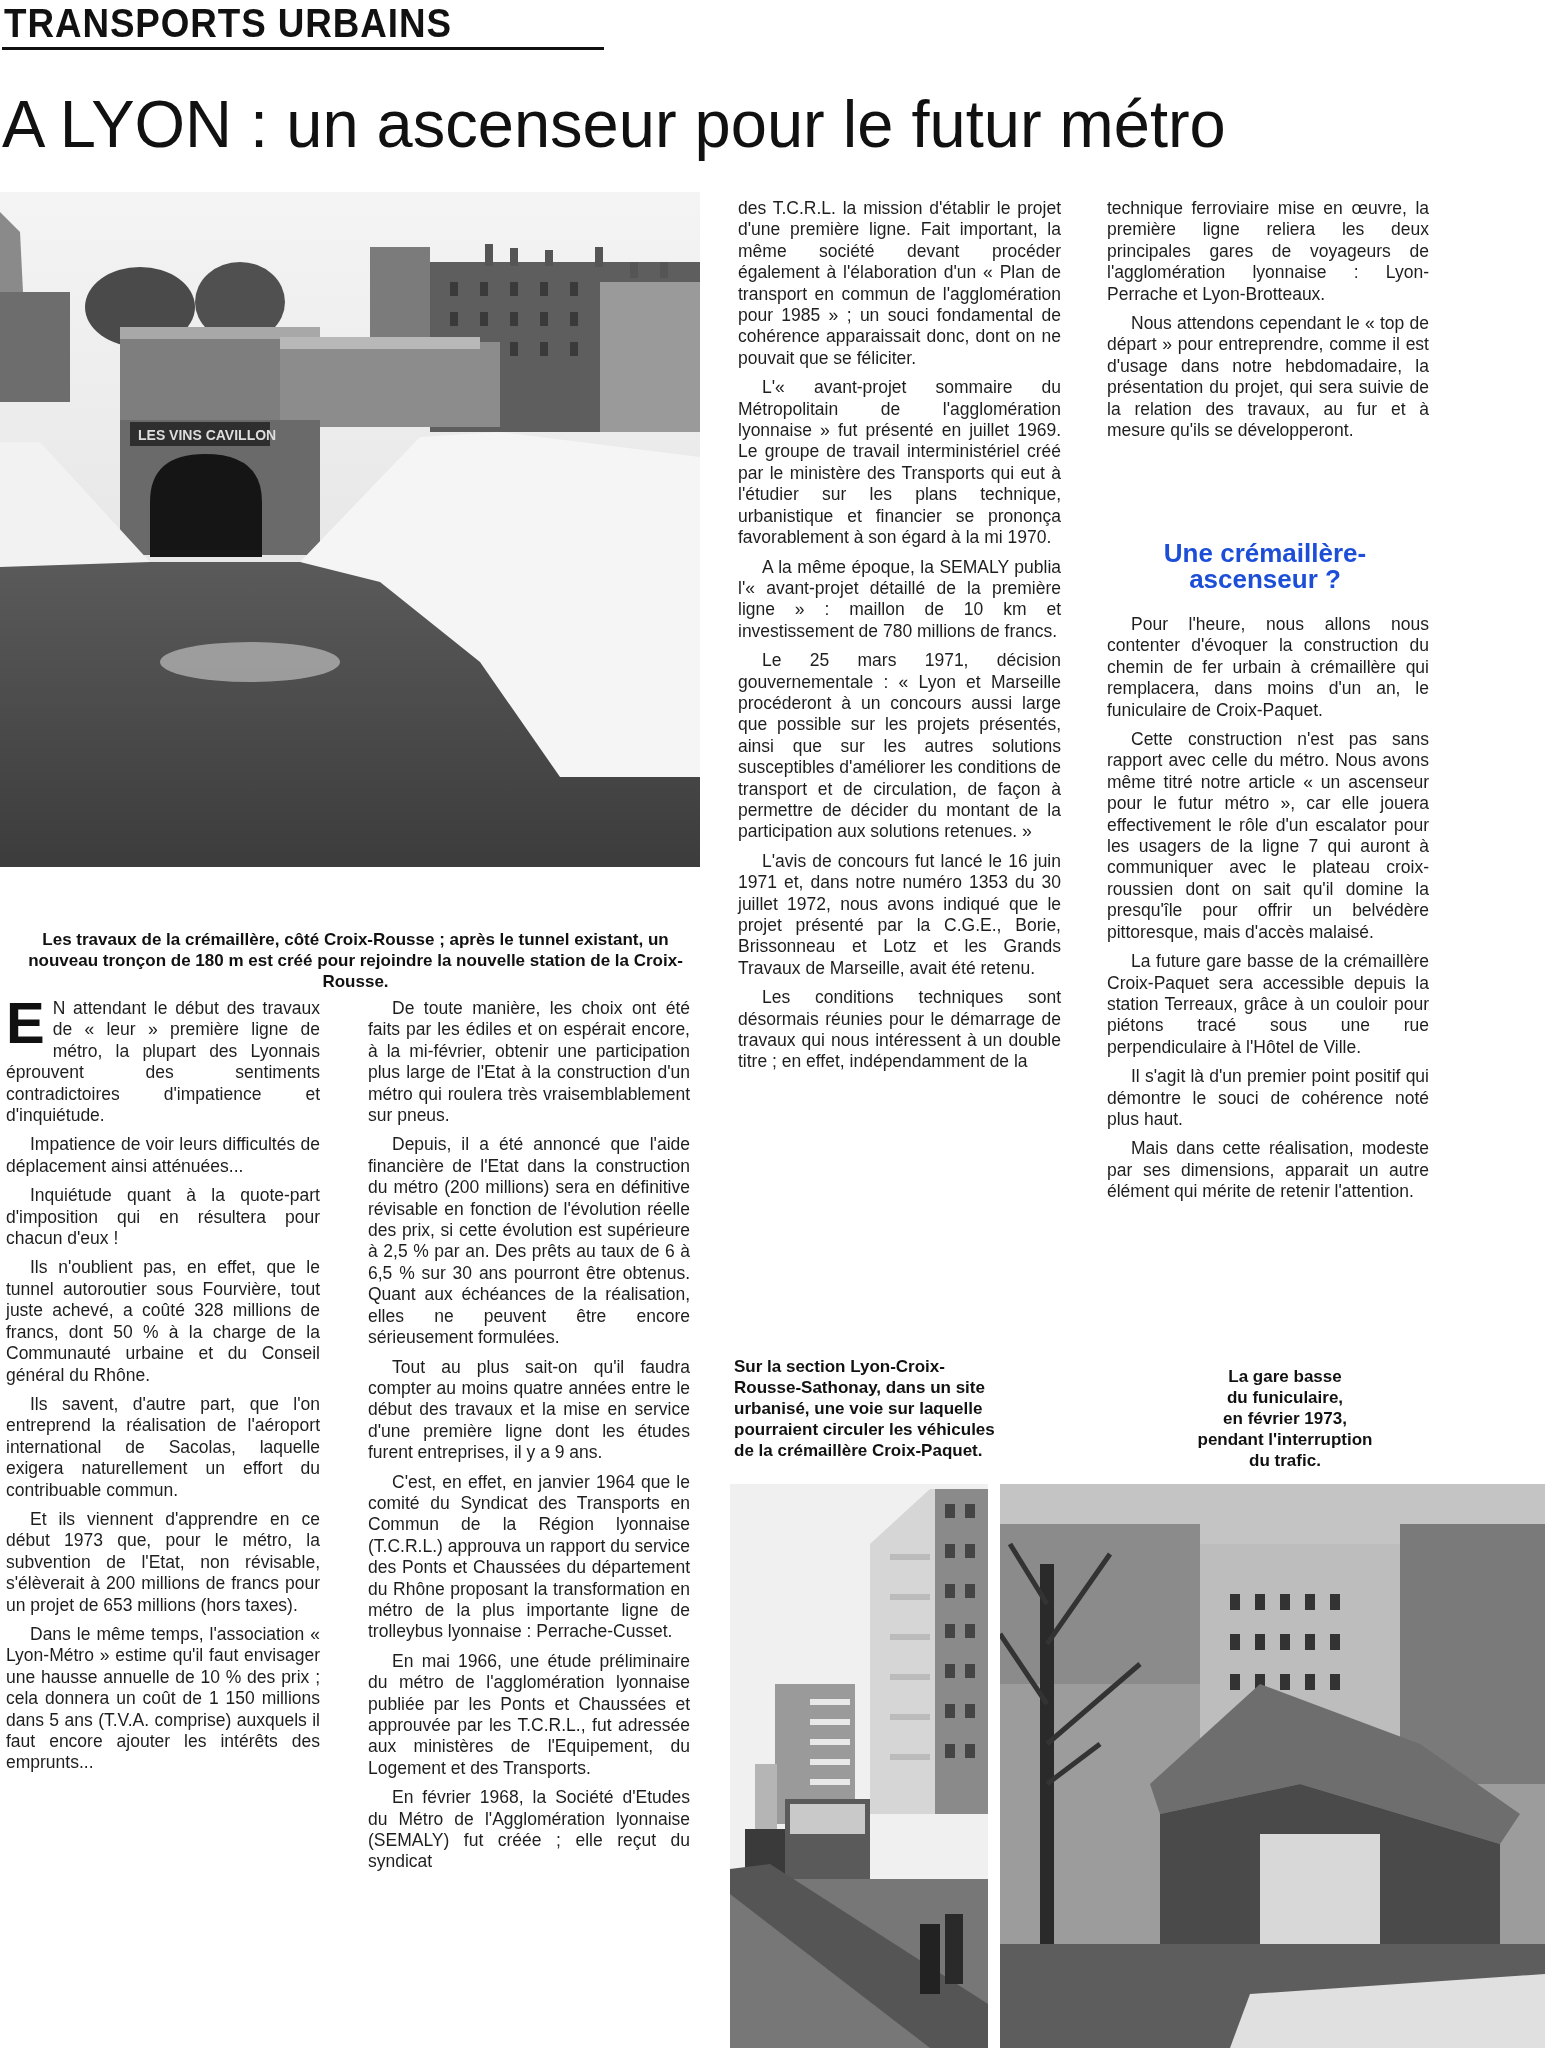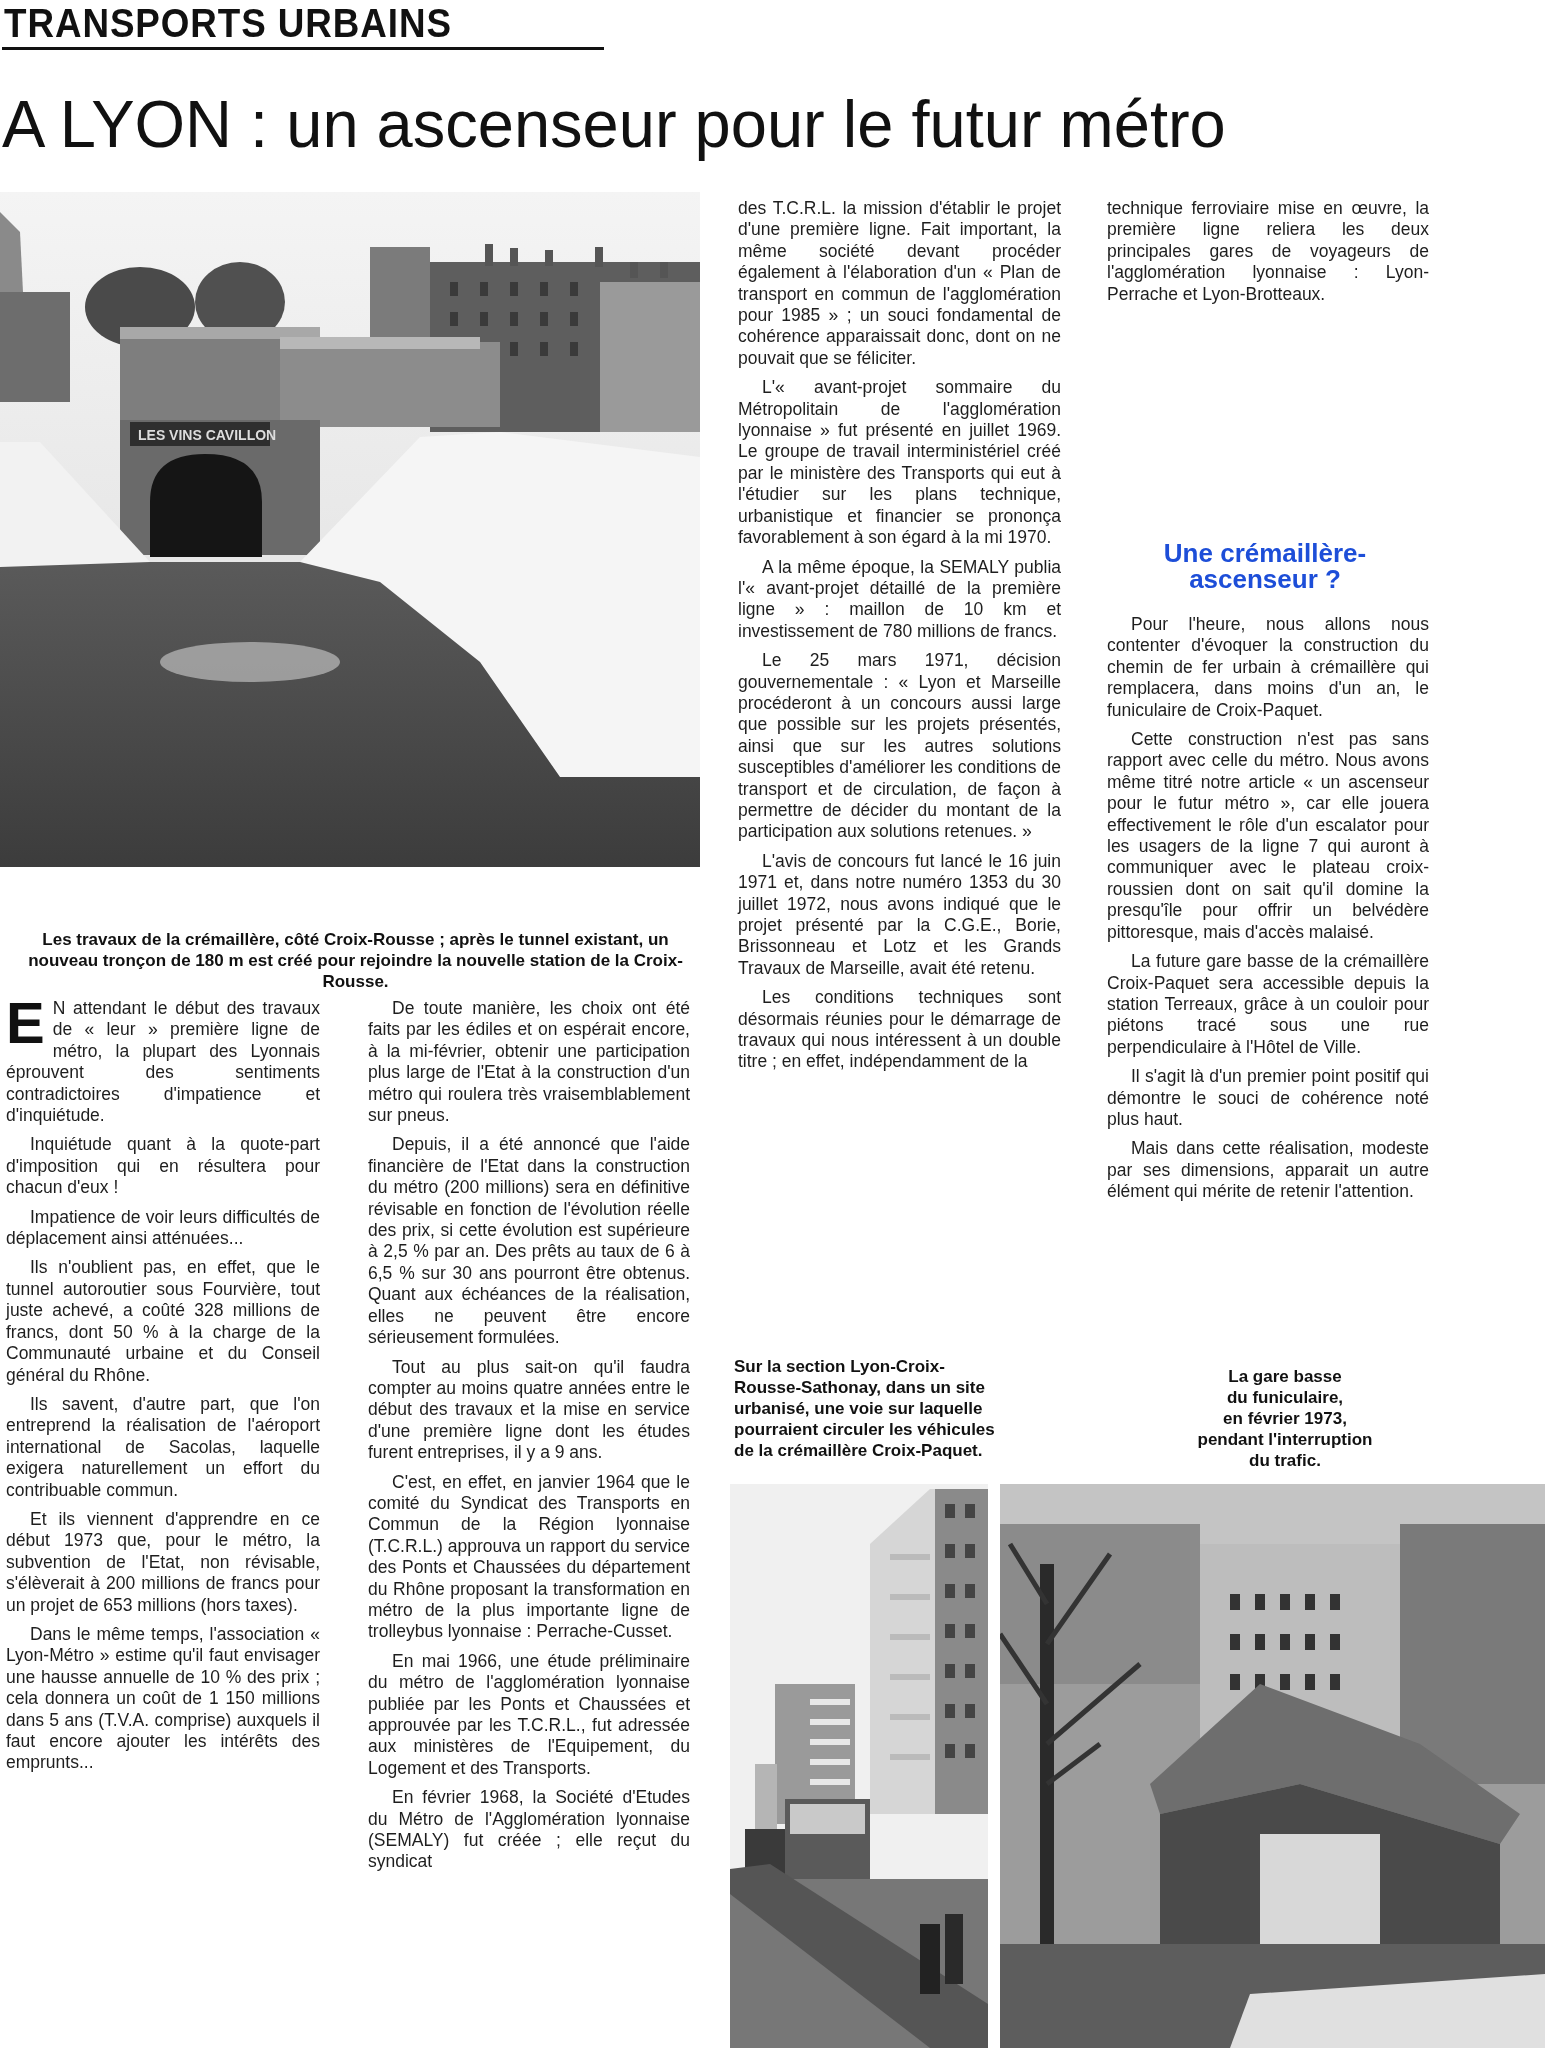--- a/index.html
+++ b/index.html
@@ -94,22 +94,22 @@
 
     <polygon points="0,375 150,370 300,370 380,390 480,470 560,585 700,585 700,675 0,675" fill="url(#ground1)"></polygon>
     <ellipse cx="250" cy="470" rx="90" ry="20" fill="#bdbdbd" opacity="0.7"></ellipse>
   </svg>
 </div>
 
 <div class="caption caption-center" style="left:8px; top:885px; width:695px;margin-top:44px;">Les travaux de la crémaillère, côté Croix-Rousse ; après le tunnel existant, un nouveau tronçon de 180 m est créé pour rejoindre la nouvelle station de la Croix-Rousse.</div>
 
 <div class="col" style="left:6px; top:998px; width:314px;">
   <p class="noindent"><span class="dropcap">E</span><span>N attendant le début des travaux de « leur » première ligne de métro, la plupart des Lyonnais éprouvent des sentiments contradictoires d'impatience et d'inquiétude.</span></p>
+  <p>Impatience de voir leurs difficultés de déplacement ainsi atténuées...</p>
   <p>Inquiétude quant à la quote-part d'imposition qui en résultera pour chacun d'eux !</p>
-  <p>Impatience de voir leurs difficultés de déplacement ainsi atténuées...</p>
   <p>Ils n'oublient pas, en effet, que le tunnel autoroutier sous Fourvière, tout juste achevé, a coûté 328 millions de francs, dont 50 % à la charge de la Communauté urbaine et du Conseil général du Rhône.</p>
   <p>Ils savent, d'autre part, que l'on entreprend la réalisation de l'aéroport international de Sacolas, laquelle exigera naturellement un effort du contribuable commun.</p>
   <p>Et ils viennent d'apprendre en ce début 1973 que, pour le métro, la subvention de l'Etat, non révisable, s'élèverait à 200 millions de francs pour un projet de 653 millions (hors taxes).</p>
   <p>Dans le même temps, l'association « Lyon-Métro » estime qu'il faut envisager une hausse annuelle de 10 % des prix ; cela donnera un coût de 1 150 millions dans 5 ans (T.V.A. comprise) auxquels il faut encore ajouter les intérêts des emprunts...</p>
 </div>
 
 <div class="col" style="left:368px; top:998px; width:322px;">
   <p>De toute manière, les choix ont été faits par les édiles et on espérait encore, à la mi-février, obtenir une participation plus large de l'Etat à la construction d'un métro qui roulera très vraisemblablement sur pneus.</p>
   <p>Depuis, il a été annoncé que l'aide financière de l'Etat dans la construction du métro (200 millions) sera en définitive révisable en fonction de l'évolution réelle des prix, si cette évolution est supérieure à 2,5 % par an. Des prêts au taux de 6 à 6,5 % sur 30 ans pourront être obtenus. Quant aux échéances de la réalisation, elles ne peuvent être encore sérieusement formulées.</p>
   <p>Tout au plus sait-on qu'il faudra compter au moins quatre années entre le début des travaux et la mise en service d'une première ligne dont les études furent entreprises, il y a 9 ans.</p>
@@ -122,20 +122,21 @@
   <p class="noindent">des T.C.R.L. la mission d'établir le projet d'une première ligne. Fait important, la même société devant procéder également à l'élaboration d'un « Plan de transport en commun de l'agglomération pour 1985 » ; un souci fondamental de cohérence apparaissait donc, dont on ne pouvait que se féliciter.</p>
   <p>L'« avant-projet sommaire du Métropolitain de l'agglomération lyonnaise » fut présenté en juillet 1969. Le groupe de travail interministériel créé par le ministère des Transports qui eut à l'étudier sur les plans technique, urbanistique et financier se prononça favorablement à son égard à la mi 1970.</p>
   <p>A la même époque, la SEMALY publia l'« avant-projet détaillé de la première ligne » : maillon de 10 km et investissement de 780 millions de francs.</p>
   <p>Le 25 mars 1971, décision gouvernementale : « Lyon et Marseille procéderont à un concours aussi large que possible sur les projets présentés, ainsi que sur les autres solutions susceptibles d'améliorer les conditions de transport et de circulation, de façon à permettre de décider du montant de la participation aux solutions retenues. »</p>
   <p>L'avis de concours fut lancé le 16 juin 1971 et, dans notre numéro 1353 du 30 juillet 1972, nous avons indiqué que le projet présenté par la C.G.E., Borie, Brissonneau et Lotz et les Grands Travaux de Marseille, avait été retenu.</p>
   <p>Les conditions techniques sont désormais réunies pour le démarrage de travaux qui nous intéressent à un double titre ; en effet, indépendamment de la</p>
 </div>
 
 <div class="col" style="left:1107px; top:198px; width:322px;">
   <p class="noindent">technique ferroviaire mise en œuvre, la première ligne reliera les deux principales gares de voyageurs de l'agglomération lyonnaise : Lyon-Perrache et Lyon-Brotteaux.</p>
+  <p>Nous attendons cependant le « top de départ » pour entreprendre, comme il est d'usage dans notre hebdomadaire, la présentation du projet, qui sera suivie de la relation des travaux, au fur et à mesure qu'ils se développeront.</p>
 </div>
 
 <div class="subhead" style="left:1140px; top:540px; width:250px;">Une crémaillère-ascenseur ?</div>
 
 <div class="col" style="left:1107px; top:614px; width:322px;">
   <p>Pour l'heure, nous allons nous contenter d'évoquer la construction du chemin de fer urbain à crémaillère qui remplacera, dans moins d'un an, le funiculaire de Croix-Paquet.</p>
   <p>Cette construction n'est pas sans rapport avec celle du métro. Nous avons même titré notre article « un ascenseur pour le futur métro », car elle jouera effectivement le rôle d'un escalator pour les usagers de la ligne 7 qui auront à communiquer avec le plateau croix-roussien dont on sait qu'il domine la presqu'île pour offrir un belvédère pittoresque, mais d'accès malaisé.</p>
   <p>La future gare basse de la crémaillère Croix-Paquet sera accessible depuis la station Terreaux, grâce à un couloir pour piétons tracé sous une rue perpendiculaire à l'Hôtel de Ville.</p>
   <p>Il s'agit là d'un premier point positif qui démontre le souci de cohérence noté plus haut.</p>
   <p>Mais dans cette réalisation, modeste par ses dimensions, apparait un autre élément qui mérite de retenir l'attention.</p>

